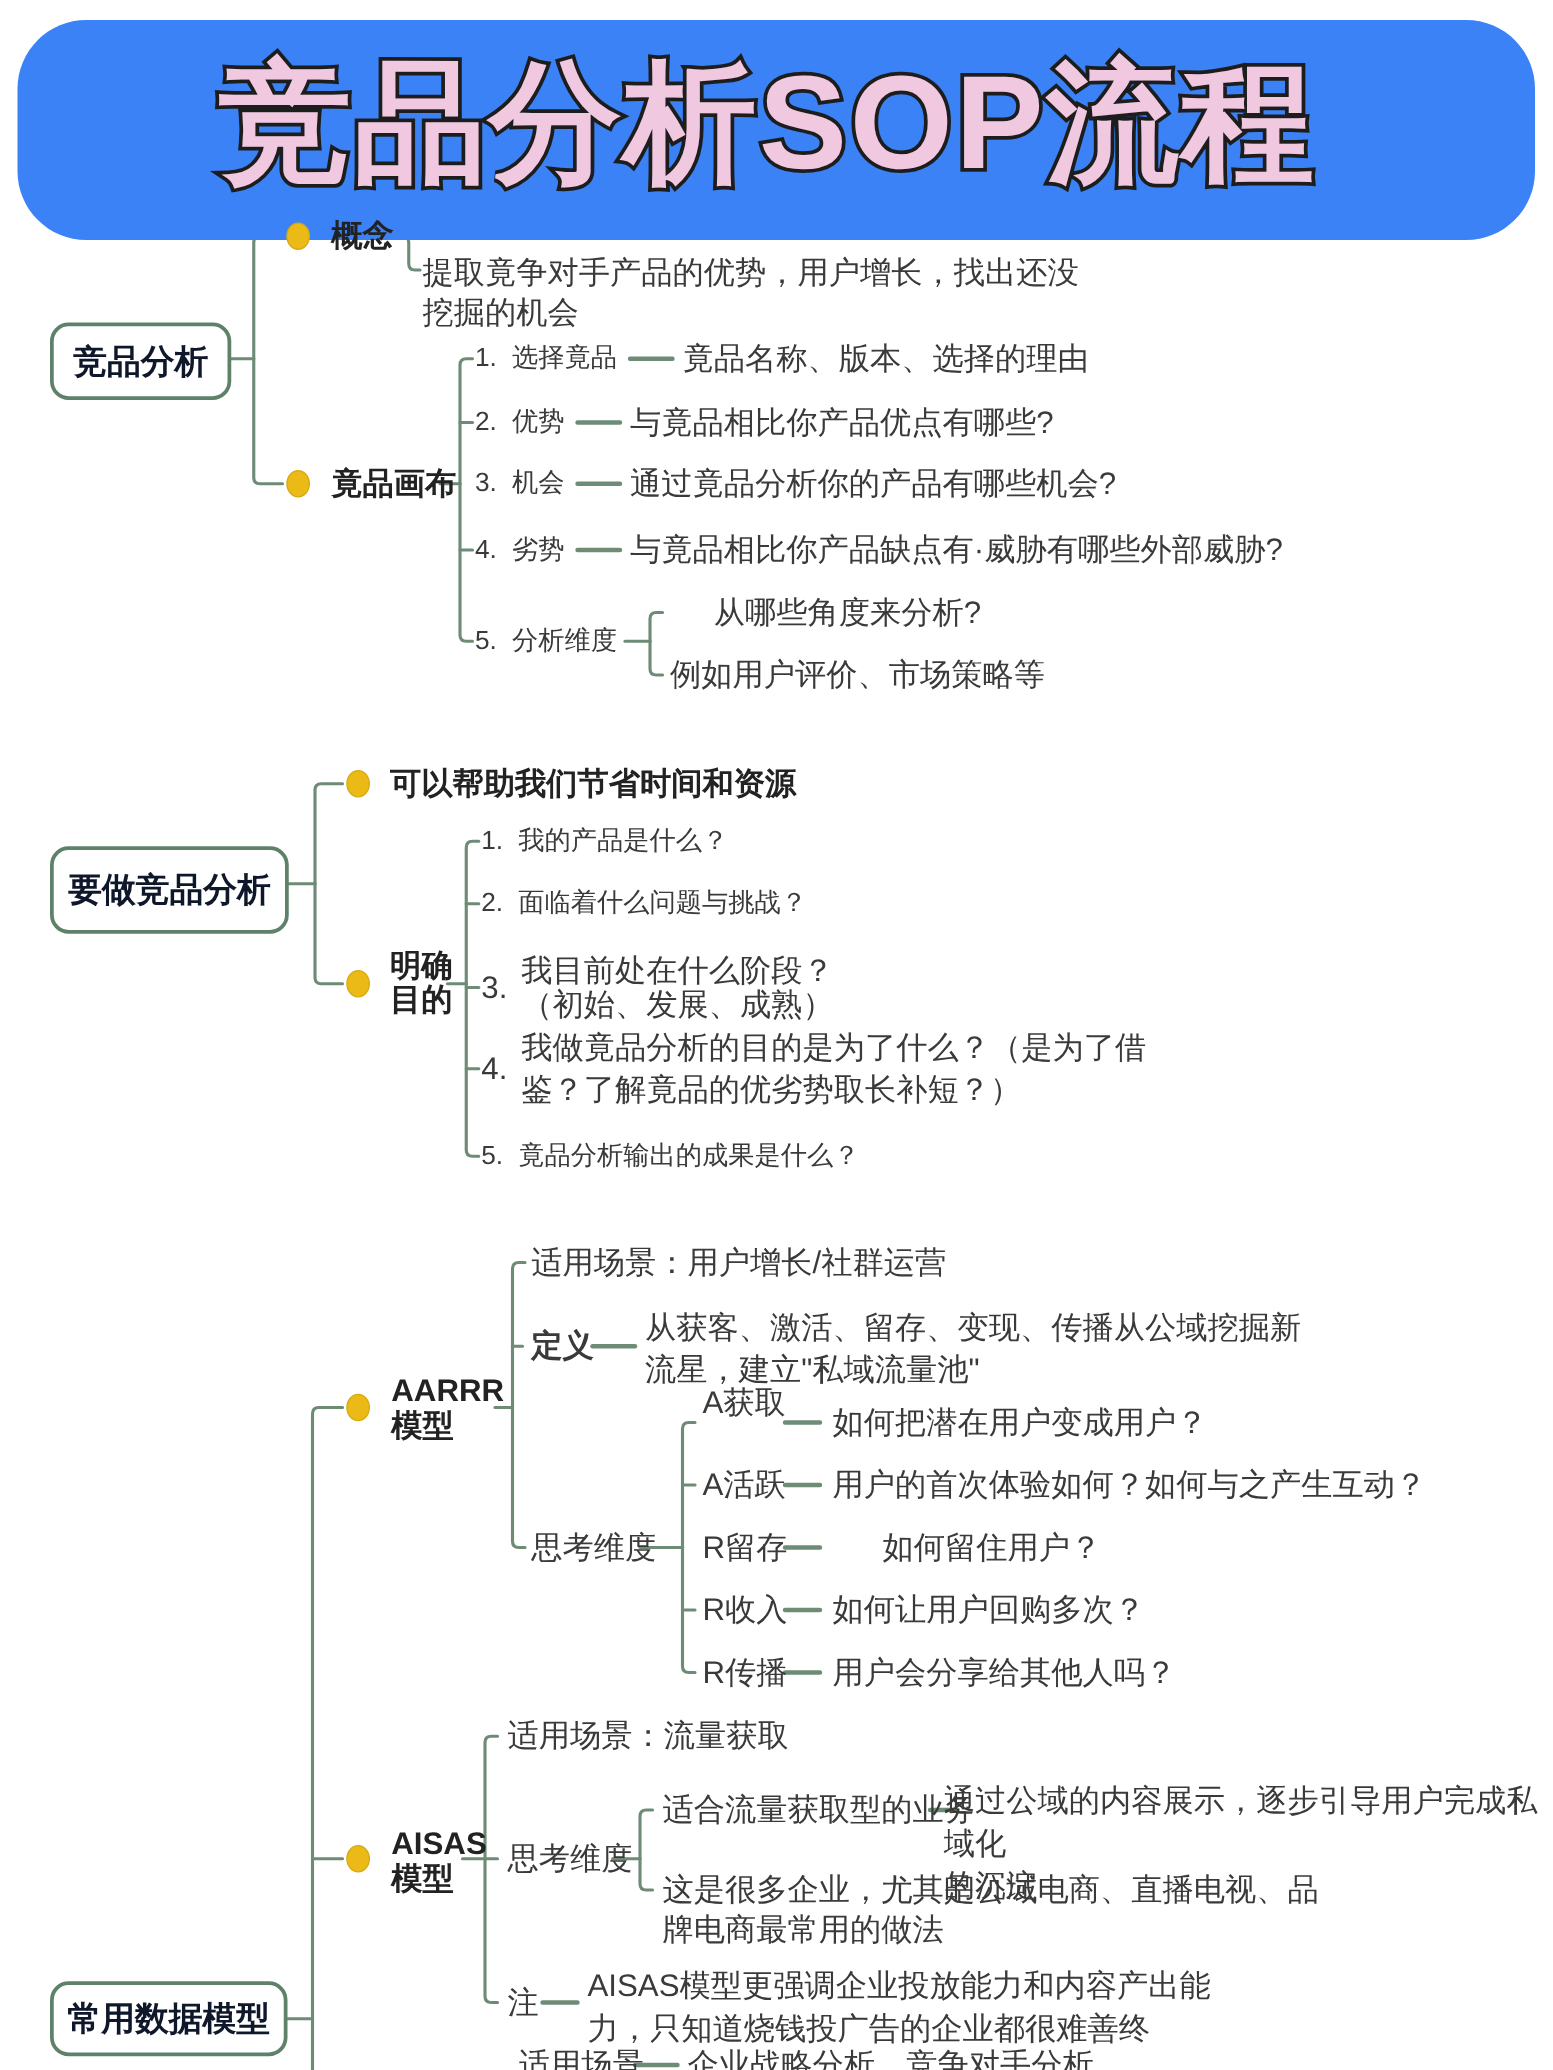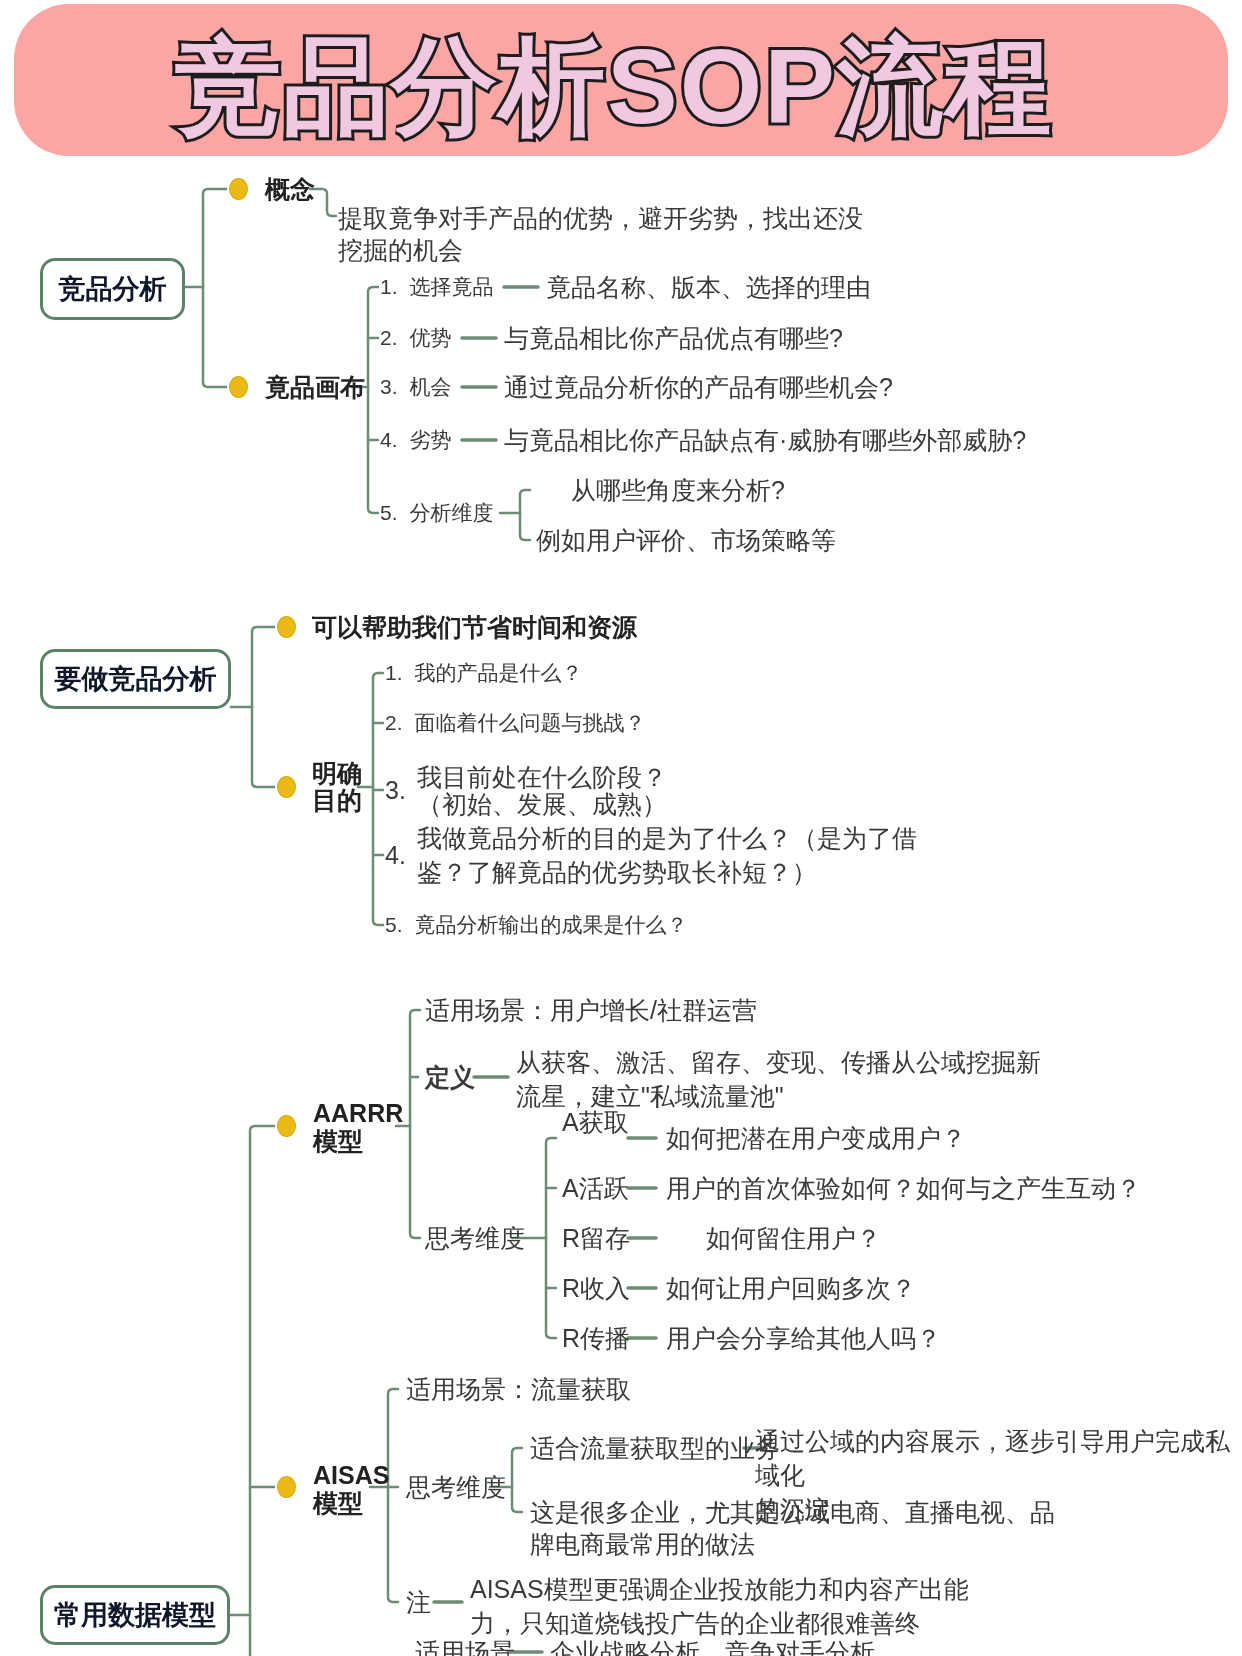--- a/index.html
+++ b/index.html
@@ -4,22 +4,22 @@
 <style>
   html,body{margin:0;padding:0;}
   body{
     width:1242px;height:1656px;position:relative;overflow:hidden;
     background:#ffffff;
     font-family:"Liberation Sans","DejaVu Sans",sans-serif;
     color:#3a3a3a;
   }
   .abs{position:absolute;}
   .banner{
-    left:14px;top:4px;width:1214px;height:152px;
-    background:#fca5a5;border-radius:55px;
+    left:14px;top:16px;width:1214px;height:176px;
+    background:#3b82f6;border-radius:55px;
   }
   .node{
     background:#ffffff;border:3px solid #5e8169;border-radius:15px;
     display:flex;align-items:center;justify-content:center;
     font-weight:bold;font-size:27px;color:#0f172a;
     box-sizing:border-box;white-space:nowrap;
   }
   .dot{
     width:19px;height:22px;border-radius:50%;
     background:#ecba16;border:1px solid #d8a90d;box-sizing:border-box;
@@ -104,21 +104,21 @@
 <div class="abs banner">
   <svg width="1214" height="152">
     <text x="600" y="82" text-anchor="middle" dominant-baseline="central" font-size="106" font-weight="bold" letter-spacing="2" fill="#f0c9e1" stroke="#1d1d1d" stroke-width="6" paint-order="stroke">竞品分析SOP流程</text>
   </svg>
 </div>
 
 <div class="abs node" style="left:40px;top:258px;width:145px;height:62px;">竞品分析</div>
 
 <div class="abs dot" style="left:229px;top:178px;"></div>
 <div class="abs t b" style="left:265px;top:175px;">概念</div>
-<div class="abs t" style="left:338px;top:202px;line-height:32px;">提取竟争对手产品的优势，避开劣势，找出还没
+<div class="abs t" style="left:338px;top:202px;line-height:32px;">提取竟争对手产品的优势，用户增长，找出还没
 挖掘的机会</div>
 
 <div class="abs dot" style="left:229px;top:376px;"></div>
 <div class="abs t b" style="left:265px;top:373px;">竟品画布</div>
 
 <div class="abs row" style="left:380px;top:273px;">
   <span class="num">1.</span>
   <span>选择竟品</span>
 </div>
 <div class="abs t" style="left:546px;top:273px;">竟品名称、版本、选择的理由</div>
@@ -141,21 +141,21 @@
 </div>
 <div class="abs t" style="left:504px;top:426px;">与竟品相比你产品缺点有·威胁有哪些外部威胁?</div>
 
 <div class="abs row" style="left:380px;top:499px;">
   <span class="num">5.</span>
   <span>分析维度</span>
 </div>
 <div class="abs t" style="left:536px;top:476px;margin-left:35px;">从哪些角度来分析?</div>
 <div class="abs t" style="left:536px;top:526px;">例如用户评价、市场策略等</div>
 
-<div class="abs node" style="left:40px;top:649px;width:191px;height:60px;">要做竞品分析</div>
+<div class="abs node" style="left:40px;top:677px;width:191px;height:70px;">要做竞品分析</div>
 
 <div class="abs dot" style="left:277px;top:616px;"></div>
 <div class="abs t b" style="left:312px;top:613px;">可以帮助我们节省时间和资源</div>
 
 <div class="abs dot" style="left:277px;top:776px;"></div>
 <div class="abs t b" style="left:312px;top:760px;line-height:27px;">明确
 目的</div>
 
 <div class="abs row" style="left:385px;top:659px;">
   <span class="num">1.</span>

